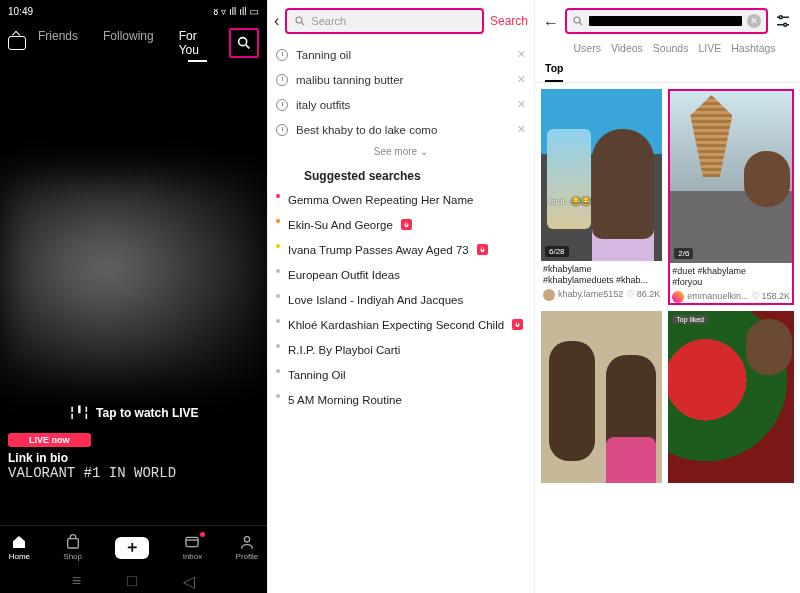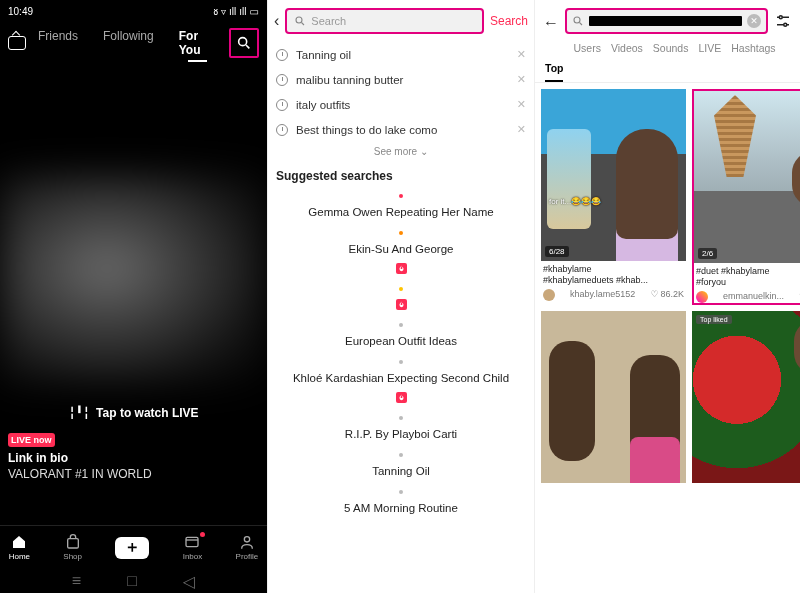--- a/index.html
+++ b/index.html
@@ -6,29 +6,29 @@
   body { font-family: -apple-system, Helvetica, Arial, sans-serif; background: #fff; width: 800px; height: 593px; overflow: hidden; display: flex; }
   .panel { height: 593px; position: relative; }
   
   .p1 { width: 267px; background: #000; color: #fff; display:flex; flex-direction:column; }
   .statusbar { height:20px; display:flex; align-items:center; justify-content:space-between; font-size:10px; padding:2px 8px 0 8px; }
   .statusbar .right { display:flex; gap:3px; align-items:center;}
   .p1-top { display:flex; align-items:center; gap:12px; padding:8px 8px 6px 8px; font-size:12px; }
   .p1-top .live-tv { width:18px; height:14px; border:1.2px solid #fff; border-radius:3px; position:relative;}
   .p1-top .live-tv::before { content:""; position:absolute; top:-5px; left:4px; width:5px; height:5px; border-top:1.2px solid #fff; border-right:1.2px solid #fff; transform:rotate(-45deg);}
   .p1-top .tabs { display:flex; gap:25px; color:#aaa; flex:1; justify-content:center;}
-  .p1-top .tabs .active { color:#fff; font-weight:700; position:relative;}
+  .p1-top .tabs .active { color:#fff; font-weight:400; position:relative;}
   .p1-top .tabs .active::after { content:""; position:absolute; bottom:-5px; left:25%; width:50%; height:2px; background:#fff;}
   .p1-top .searchbox { width:30px; height:30px; border:2px solid #e3007f; display:flex; align-items:center; justify-content:center; border-radius:2px;}
   .feed { flex:1; position:relative; overflow:hidden; }
   .feed-blur { position:absolute; top:110px; left:0; right:0; height:210px; background: radial-gradient(ellipse at 40% 45%, #6b6b6b 0%, #3d3d3d 35%, #141414 70%, #000 100%); filter: blur(18px); }
   .tap-live { position:absolute; bottom:105px; left:0; right:0; text-align:center; font-size:12px; font-weight:600; display:flex; gap:6px; justify-content:center; align-items:center;}
-  .live-now { position:absolute; bottom:78px; left:8px; background:#ff2d55; color:#fff; font-size:9px; font-weight:700; padding:2px 3px; border-radius:3px;margin-top:7px;}
+  .live-now { position:absolute; bottom:78px; left:8px; background:#ff2d55; color:#fff; font-size:9px; font-weight:700; padding:2px 21px; border-radius:3px;margin-top:7px;}
   .caption1 { position:absolute; bottom:60px; left:8px; font-size:12px; font-weight:600;}
-  .caption2 { position:absolute; bottom:44px; left:8px; font-size:12px; color:#ddd;}
+  .caption2 { position:absolute; bottom:44px; left:8px; font-size:14px; color:#ddd;font-family:Liberation Mono, monospace;}
   .p1-bottom { height:44px; background:#000; display:flex; justify-content:space-around; align-items:center; border-top:1px solid #222; font-size:8px; color:#aaa;gap:16px;}
   .nav-item { display:flex; flex-direction:column; align-items:center; gap:2px;}
   .nav-item.active { color:#fff;}
   .nav-item .ic { width:18px; height:16px; display:flex; align-items:center; justify-content:center;}
   .plus-btn { width:34px; height:22px; background:#fff; border-radius:6px; position:relative; display:flex; align-items:center; justify-content:center; color:#000; font-weight:800; font-size:16px;}
   .plus-btn::before { content:""; position:absolute; left:-3px; top:0; bottom:0; width:6px; background:#25f4ee; border-radius:6px 0 0 6px; z-index:-1;}
   .plus-btn::after { content:""; position:absolute; right:-3px; top:0; bottom:0; width:6px; background:#fe2c55; border-radius:0 6px 6px 0; z-index:-1;}
   .inbox-dot { position:absolute; top:-2px; right:-3px; width:5px; height:5px; background:#fe2c55; border-radius:50%;}
   .androidnav { height:24px; display:flex; justify-content:center; gap:46px; align-items:center; color:#666;}
   
@@ -36,22 +36,22 @@
   .p2-head { display:flex; align-items:center; gap:6px; padding:8px 6px;}
   .p2-head .back { font-size:16px; color:#333;}
   .p2-head .sinput { flex:1; height:26px; border:2px solid #e3007f; background:#f1f1f1; border-radius:4px; display:flex; align-items:center; gap:5px; padding:0 7px; color:#999; font-size:11px;}
   .p2-head .searchlabel { color:#fe2c55; font-size:12px; font-weight:500;}
   .recent { padding:0 8px;}
   .recent-row { display:flex; align-items:center; gap:8px; padding:6px 0; color:#333;}
   .recent-row .clock { width:12px; height:12px; border:1px solid #888; border-radius:50%; position:relative; flex-shrink:0;}
   .recent-row .clock::after { content:""; position:absolute; left:5px; top:2px; width:1px; height:4px; background:#888;}
   .recent-row .x { margin-left:auto; color:#bbb; font-size:11px;}
   .seemore { text-align:center; color:#888; font-size:10px; padding:4px 0 10px 0;}
-  .sugg-title { font-weight:700; font-size:12px; padding:2px 8px 4px 8px;}
-  .sugg-row { display:flex; align-items:center; gap:8px; padding:6.5px 8px;flex-direction:column;}
+  .sugg-title { font-weight:700; font-size:12px; padding:2px 8px 4px 8px;margin-left:28px;}
+  .sugg-row { display:flex; gap:8px; padding:6.5px 8px;}
   .dot { width:4px; height:4px; border-radius:50%; background:#bbb; flex-shrink:0;}
   .dot.hot1 { background:#ff2d55;}
   .dot.hot2 { background:#ff8a00;}
   .dot.hot3 { background:#ffc400;}
   .fire { width:11px; height:11px; background:#fe2c55; border-radius:2px; display:inline-flex; align-items:center; justify-content:center;}
   .fire svg { width:7px; height:7px; fill:#fff;}
   
   .p3 { width:266px; background:#fff; color:#222; border-left:1px solid #eee; display:flex; flex-direction:column;}
   .p3-head { display:flex; align-items:center; gap:6px; padding:8px 8px 4px 8px;}
   .p3-head .back { font-size:16px; color:#333;}
@@ -63,21 +63,21 @@
   .p3-tabs .tab { padding-bottom:6px;}
   .p3-tabs .tab.active { color:#000; font-weight:700; border-bottom:2px solid #000;margin-top:20px;}
   .grid { padding:6px; display:grid; grid-template-columns:1fr 1fr; gap:6px; overflow:hidden;}
   .card { position:relative;}
   .card.highlight { border:2px solid #e3007f; padding:0;}
   .thumb { width:100%; height:172px; background:#ccd; position:relative; overflow:hidden;}
   .thumb .pager { position:absolute; bottom:4px; left:4px; background:rgba(0,0,0,.55); color:#fff; font-size:8px; padding:1px 4px; border-radius:2px;}
   .thumb .topliked { position:absolute; top:4px; left:4px; background:rgba(80,80,80,.8); color:#fff; font-size:7px; padding:1px 4px; border-radius:2px;}
   .meta { font-size:9px; padding:3px 2px 0 2px; line-height:1.25;}
   .meta .tags { color:#222; font-weight:500;}
-  .meta .userline { display:flex; align-items:center; gap:15px; margin-top:2px; color:#777;}
+  .meta .userline { display:flex; align-items:center; gap:3px; margin-top:2px; color:#777;}
   .meta .avatar { width:12px; height:12px; border-radius:50%; background:#c9a77a;}
   .meta .likes { margin-left:auto; display:flex; gap:2px; align-items:center;}
   
   .t1 { background:linear-gradient(180deg,#3aa5d8 0%, #3aa5d8 38%, #4b4b4b 38%, #4b4b4b 100%);}
   .t1::after{content:"";position:absolute;right:8px;top:40px;width:62px;height:110px;background:#5a4030;border-radius:30px 30px 10px 10px;}
   .t1 .face{position:absolute;right:14px;top:44px;width:50px;height:56px;background:#6b4a33;border-radius:24px;}
   .t1 .shirt{position:absolute;right:8px;bottom:0;width:62px;height:44px;background:#d6b8e2;border-radius:8px 8px 0 0;}
   .t1 .overlay{position:absolute;left:6px;top:40px;width:44px;height:100px;background:linear-gradient(180deg,#8fd2ef,#d8c89c);border-radius:6px;}
   .t1 .cap{position:absolute;left:8px;top:108px;color:#fff;font-size:8px;text-shadow:0 0 2px #000;}
   .t2 { background:linear-gradient(180deg,#cfe6ee 0%,#aebfc6 40%,#7e8a8f 100%);}
@@ -202,21 +202,21 @@
         <span>malibu tanning butter</span>
         <span class="x">✕</span>
       </div>
       <div class="recent-row">
         <span class="clock"></span>
         <span>italy outfits</span>
         <span class="x">✕</span>
       </div>
       <div class="recent-row">
         <span class="clock"></span>
-        <span>Best things to do lake como</span>
+        <span>Best khaby to do lake como</span>
         <span class="x">✕</span>
       </div>
     </div>
   <div class="seemore">
     <span>See more</span>
     <span> ⌄</span>
   </div>
   <div class="sugg-title">Suggested searches</div>
   <div id="sugg-list">
       <div class="sugg-row">
@@ -227,29 +227,34 @@
         <span class="dot hot2"></span>
         <span>Ekin-Su And George</span> 
         <span class="fire">
           <svg viewBox="0 0 24 24">
             <path d="M12 2c1 4-3 5-3 9a3 3 0 006 0c0-2-1-3-1-5 3 2 5 5 5 8a7 7 0 01-14 0c0-5 4-7 7-12z"></path>
           </svg>
         </span>
       </div>
       <div class="sugg-row">
         <span class="dot hot3"></span>
+        <span>Ivana Trump Passes Away Aged 73</span> 
         <span class="fire">
           <svg viewBox="0 0 24 24">
             <path d="M12 2c1 4-3 5-3 9a3 3 0 006 0c0-2-1-3-1-5 3 2 5 5 5 8a7 7 0 01-14 0c0-5 4-7 7-12z"></path>
           </svg>
         </span>
       </div>
       <div class="sugg-row">
         <span class="dot"></span>
         <span>European Outfit Ideas</span> 
+      </div>
+      <div class="sugg-row">
+        <span class="dot"></span>
+        <span>Love Island - Indiyah And Jacques</span> 
       </div>
       <div class="sugg-row">
         <span class="dot"></span>
         <span>Khloé Kardashian Expecting Second Child</span> 
         <span class="fire">
           <svg viewBox="0 0 24 24">
             <path d="M12 2c1 4-3 5-3 9a3 3 0 006 0c0-2-1-3-1-5 3 2 5 5 5 8a7 7 0 01-14 0c0-5 4-7 7-12z"></path>
           </svg>
         </span>
       </div>

